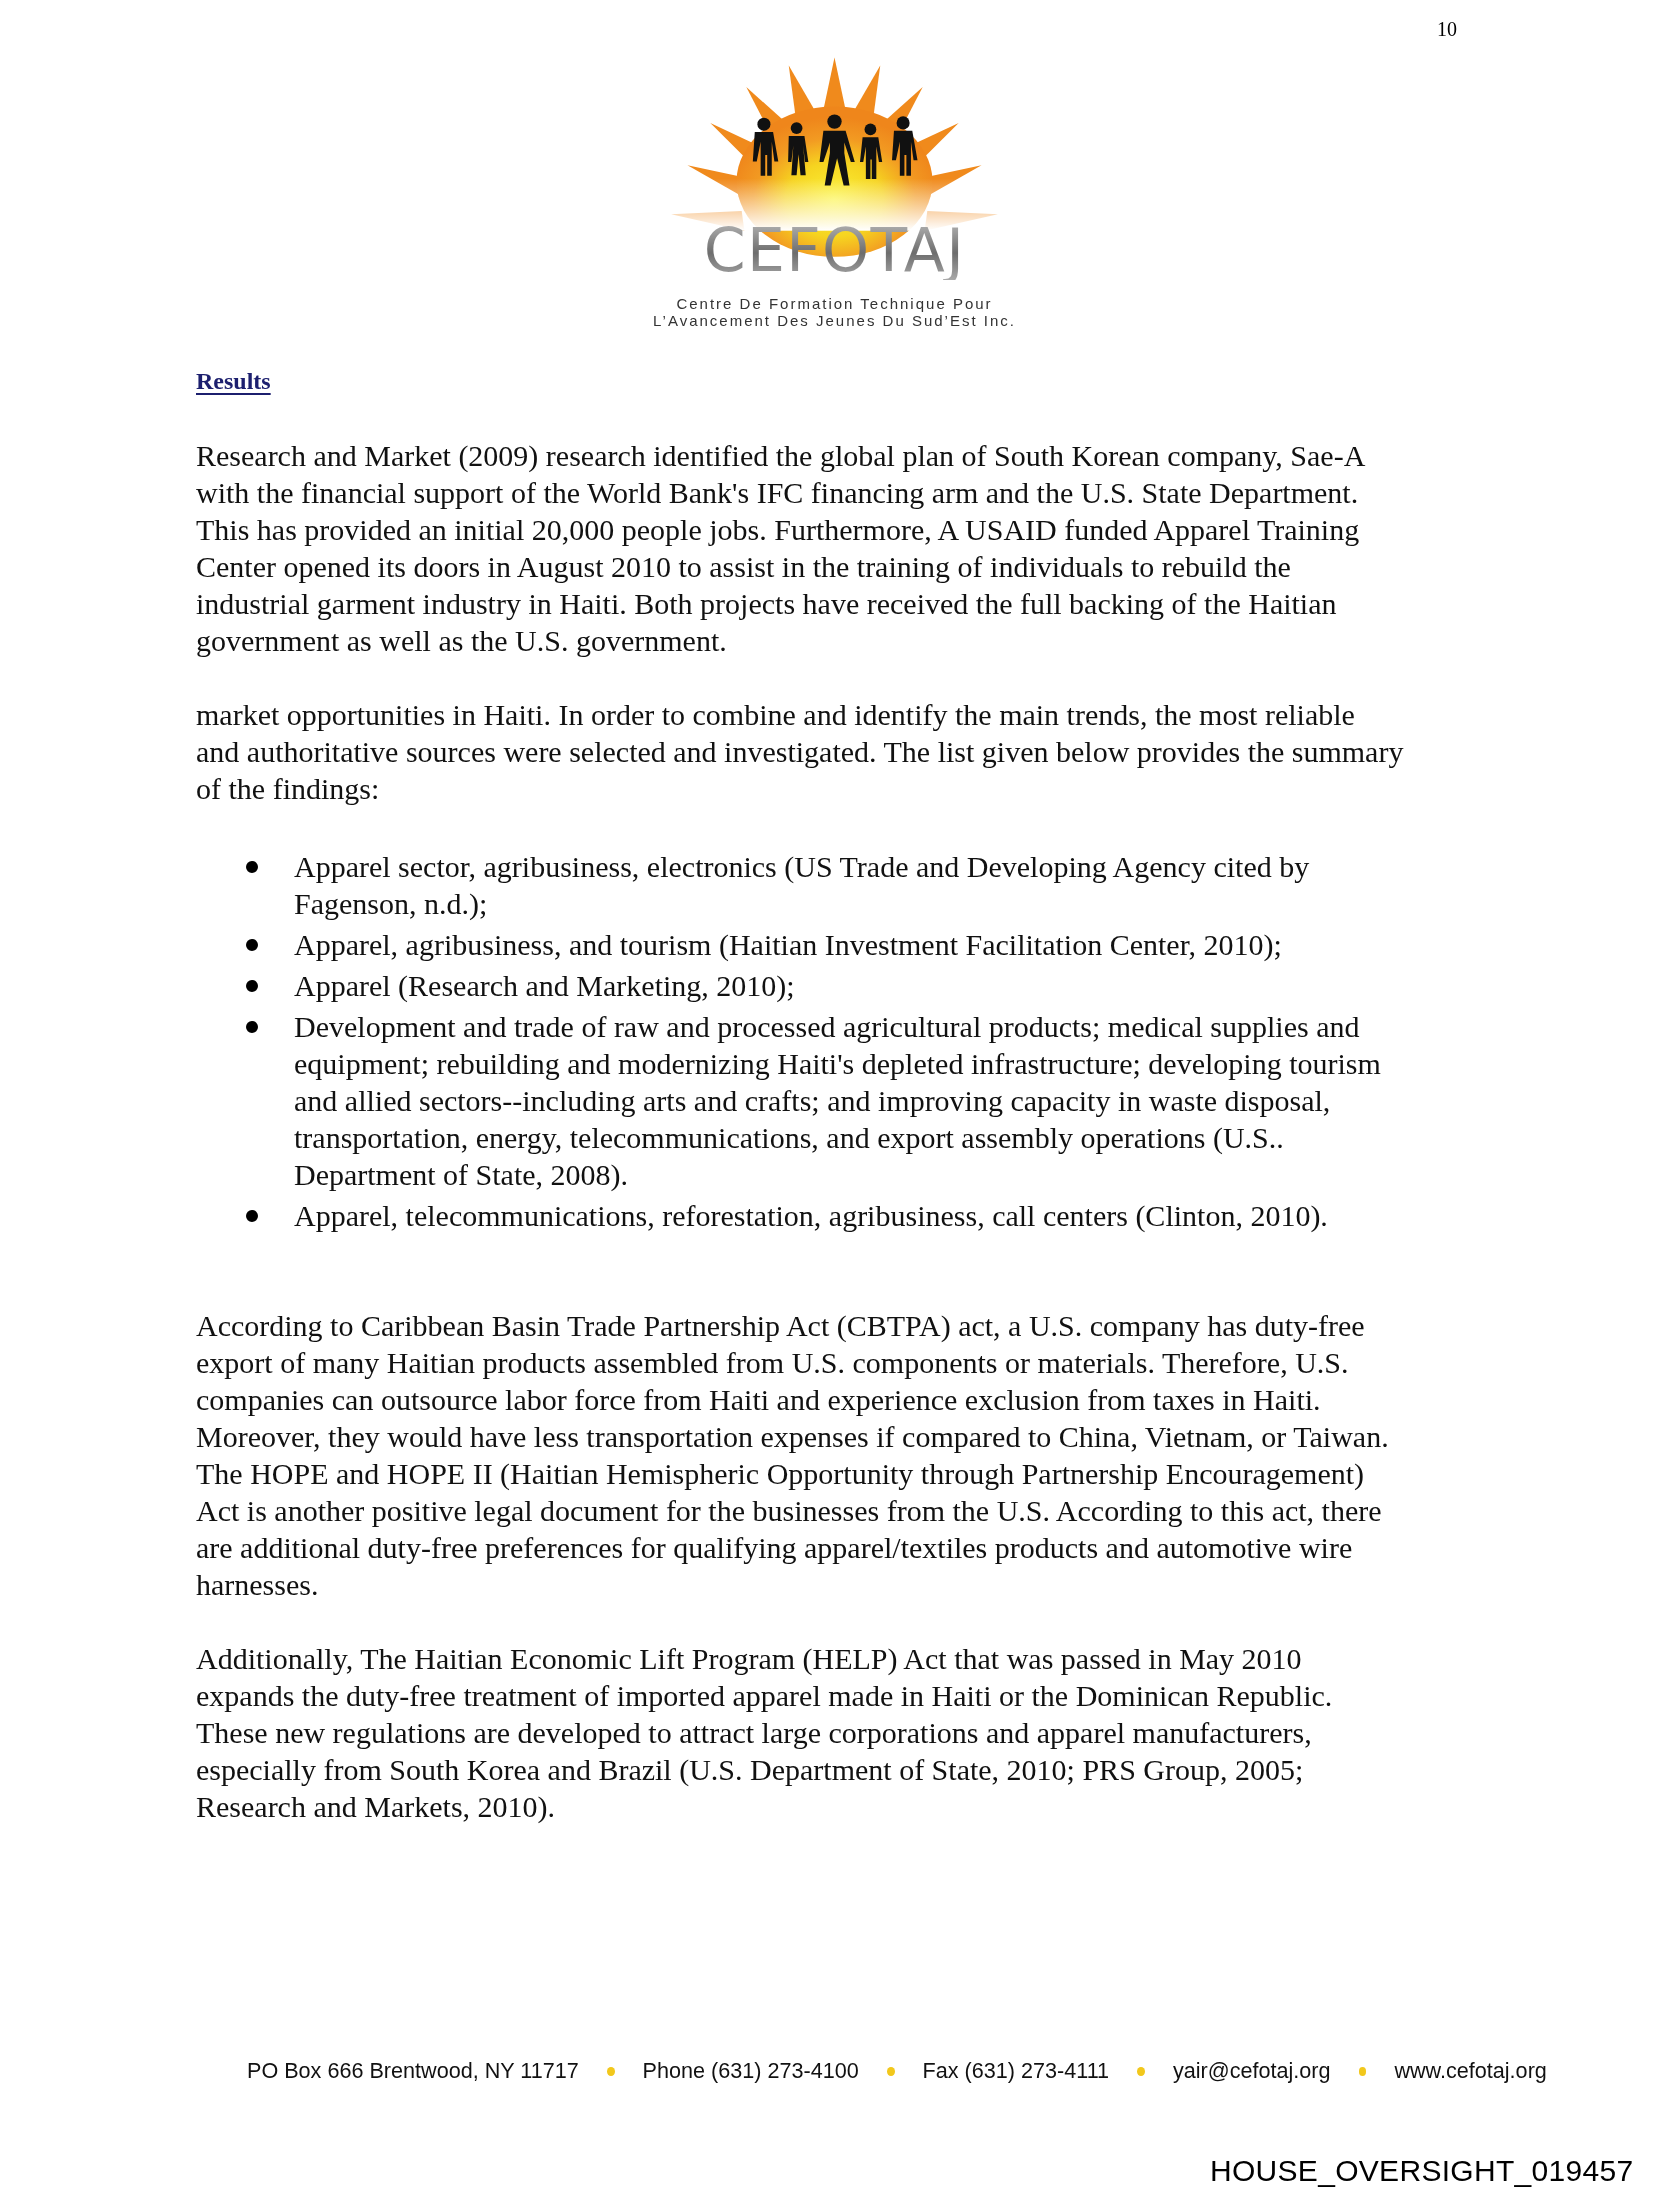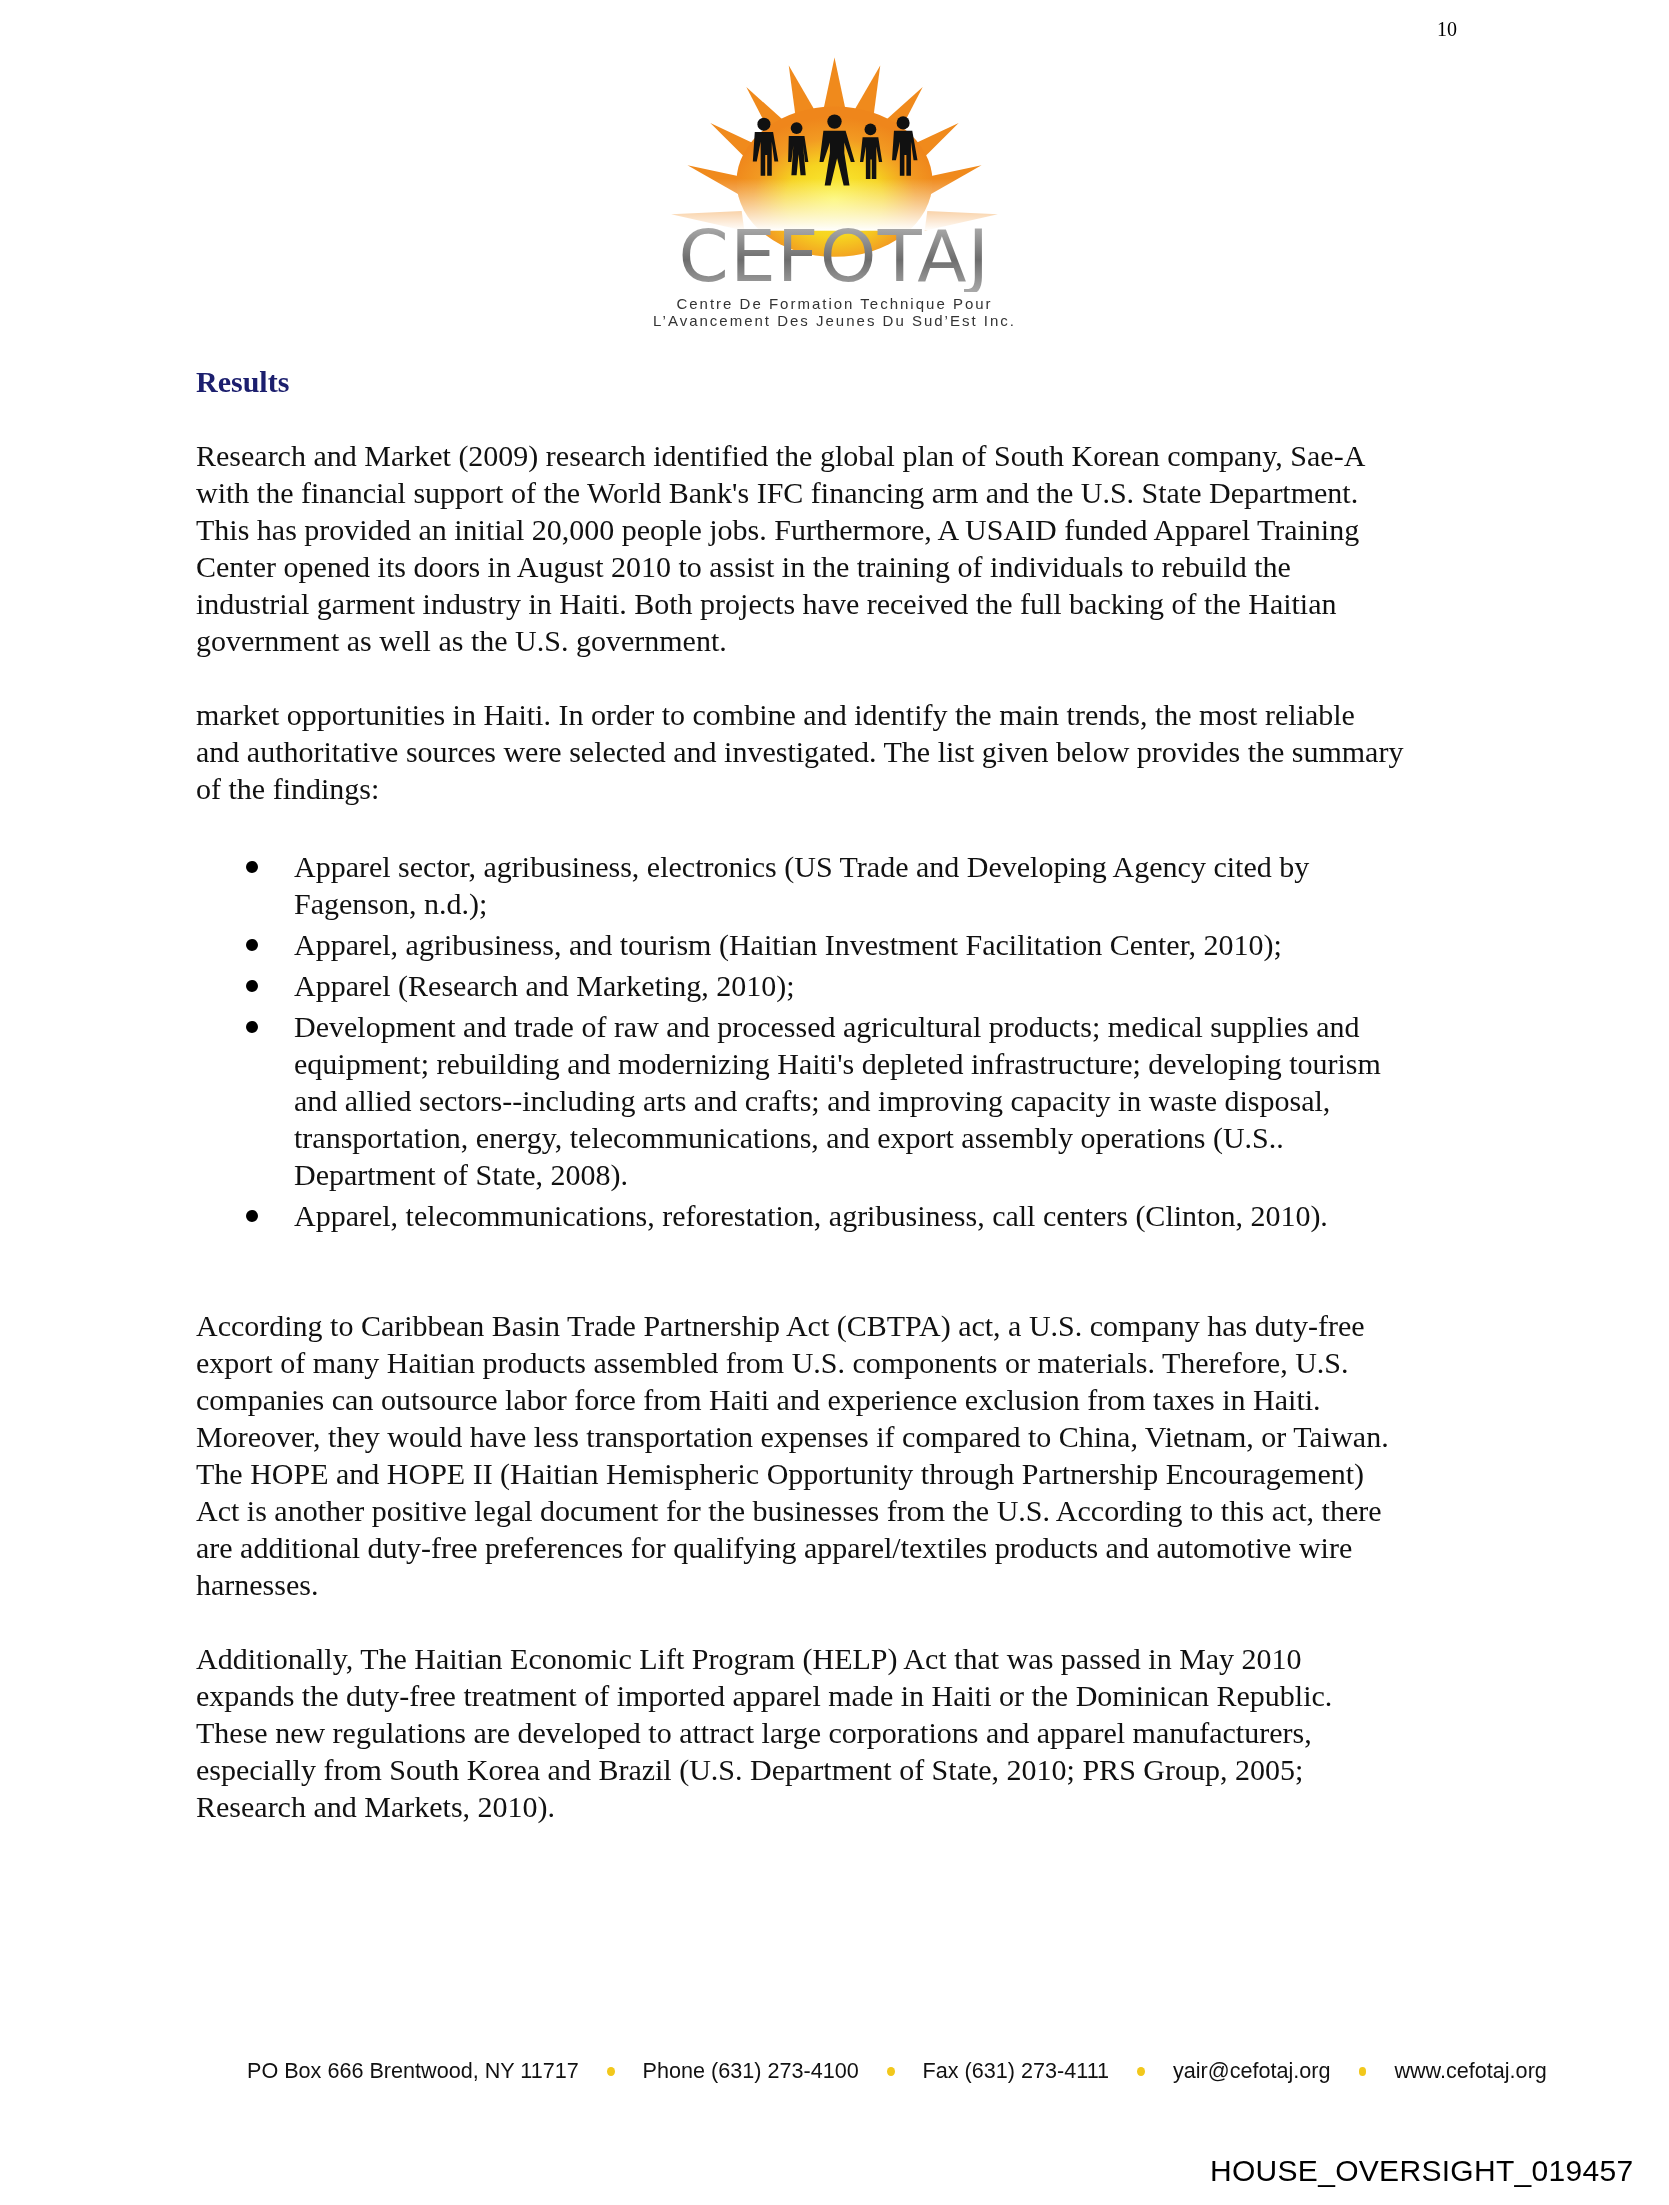--- a/index.html
+++ b/index.html
@@ -7,40 +7,40 @@
     .page-number {
       position: absolute; left: 1437px; top: 18.3px;
       font-family: "Liberation Serif", serif; font-size: 20px; color: #000;
     }
     .logo {
       position: absolute; left: 625px; top: 51px; width: 419px; height: 281px;
     }
     .logo svg { width: 100%; height: 100%; display: block; }
     .logo-wordmark {
       position: absolute; left: 0; top: 169px; width: 100%; text-align: center;
-      font-family: "DejaVu Sans", sans-serif; font-size: 72px; letter-spacing: 1.3px; line-height: 1;
+      font-family: "DejaVu Sans", sans-serif; font-size: 60px; letter-spacing: 1.3px; line-height: 1;
       color: #8a8a8a;
       background: linear-gradient(180deg, #b7b7b7 0%, #6d6d6d 55%, #a9a9a9 100%);
       -webkit-background-clip: text; background-clip: text; -webkit-text-fill-color: transparent;
       font-weight: normal;
     }
     .logo-tagline {
       position: absolute; left: 0; width: 100%; text-align: center;
       font-family: "Liberation Sans", sans-serif; font-size: 15px; letter-spacing: 2px; color: #333;
     }
     .logo-tagline.l1 { top: 244px; }
     .logo-tagline.l2 { top: 261px; }
 
     .content {
       position: absolute; left: 196px; top: 363px; width: 1283px;
       font-family: "Liberation Serif", serif; font-size: 30px; line-height: 37px; color: #111;
     }
     .heading {
-      font-family: "Liberation Serif", serif; font-weight: bold; font-size: 30px;
-      color: #1c1f6e; text-decoration-thickness: 2px;
+      font-family: "Liberation Serif", serif; font-weight: bold; font-size: 24px;
+      color: #1c1f6e; text-decoration: underline; text-decoration-thickness: 2px;
       text-underline-offset: 3.9px; margin: 0; line-height: 37px;
     }
     .para { margin: 0; }
     .para .ln { display: block; white-space: nowrap; }
     #para1 { margin-top: 37px; }
     #para2 { margin-top: 37px; }
     .bullets { list-style: none; margin: 41px 0 0 0; padding: 0; }
     .bullets li { position: relative; padding-left: 98px; }
     .bullets li .ln { display: block; white-space: nowrap; }
     .bullet-dot {

